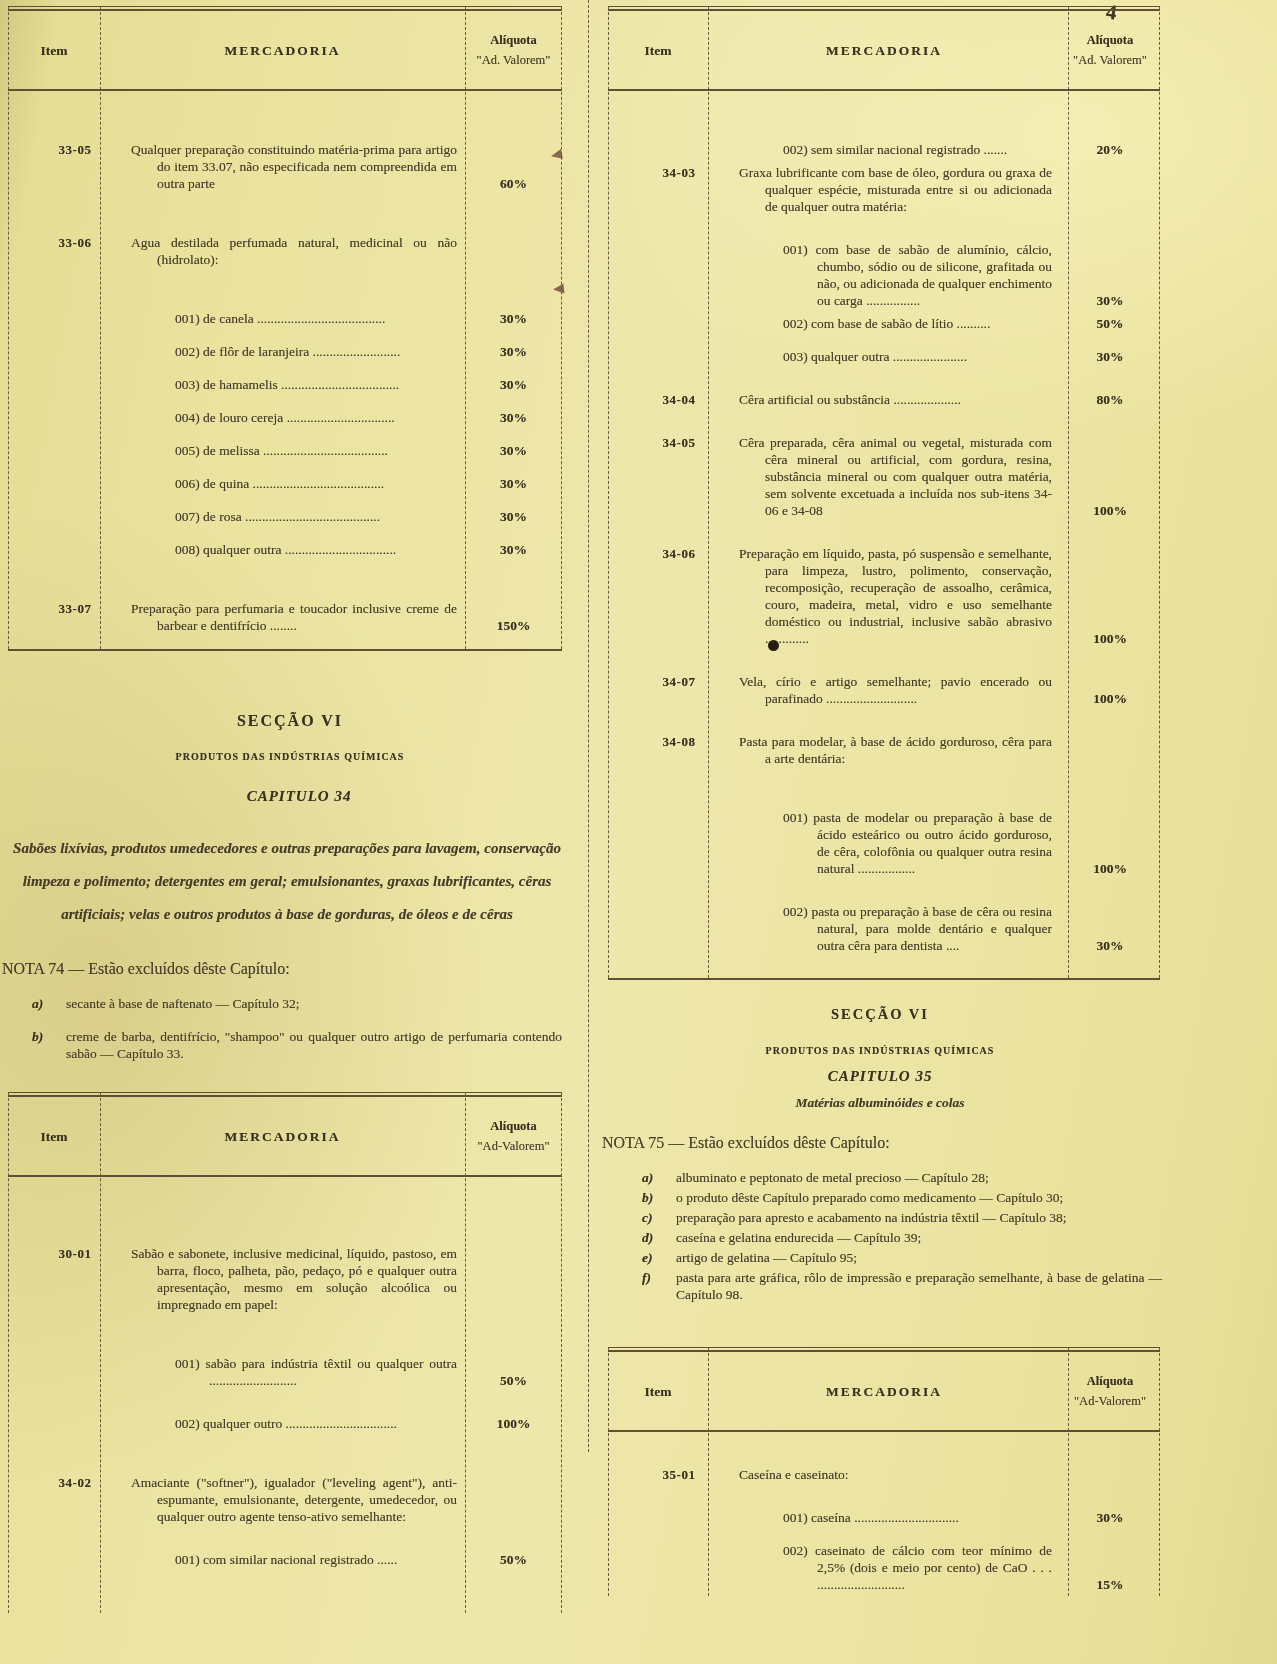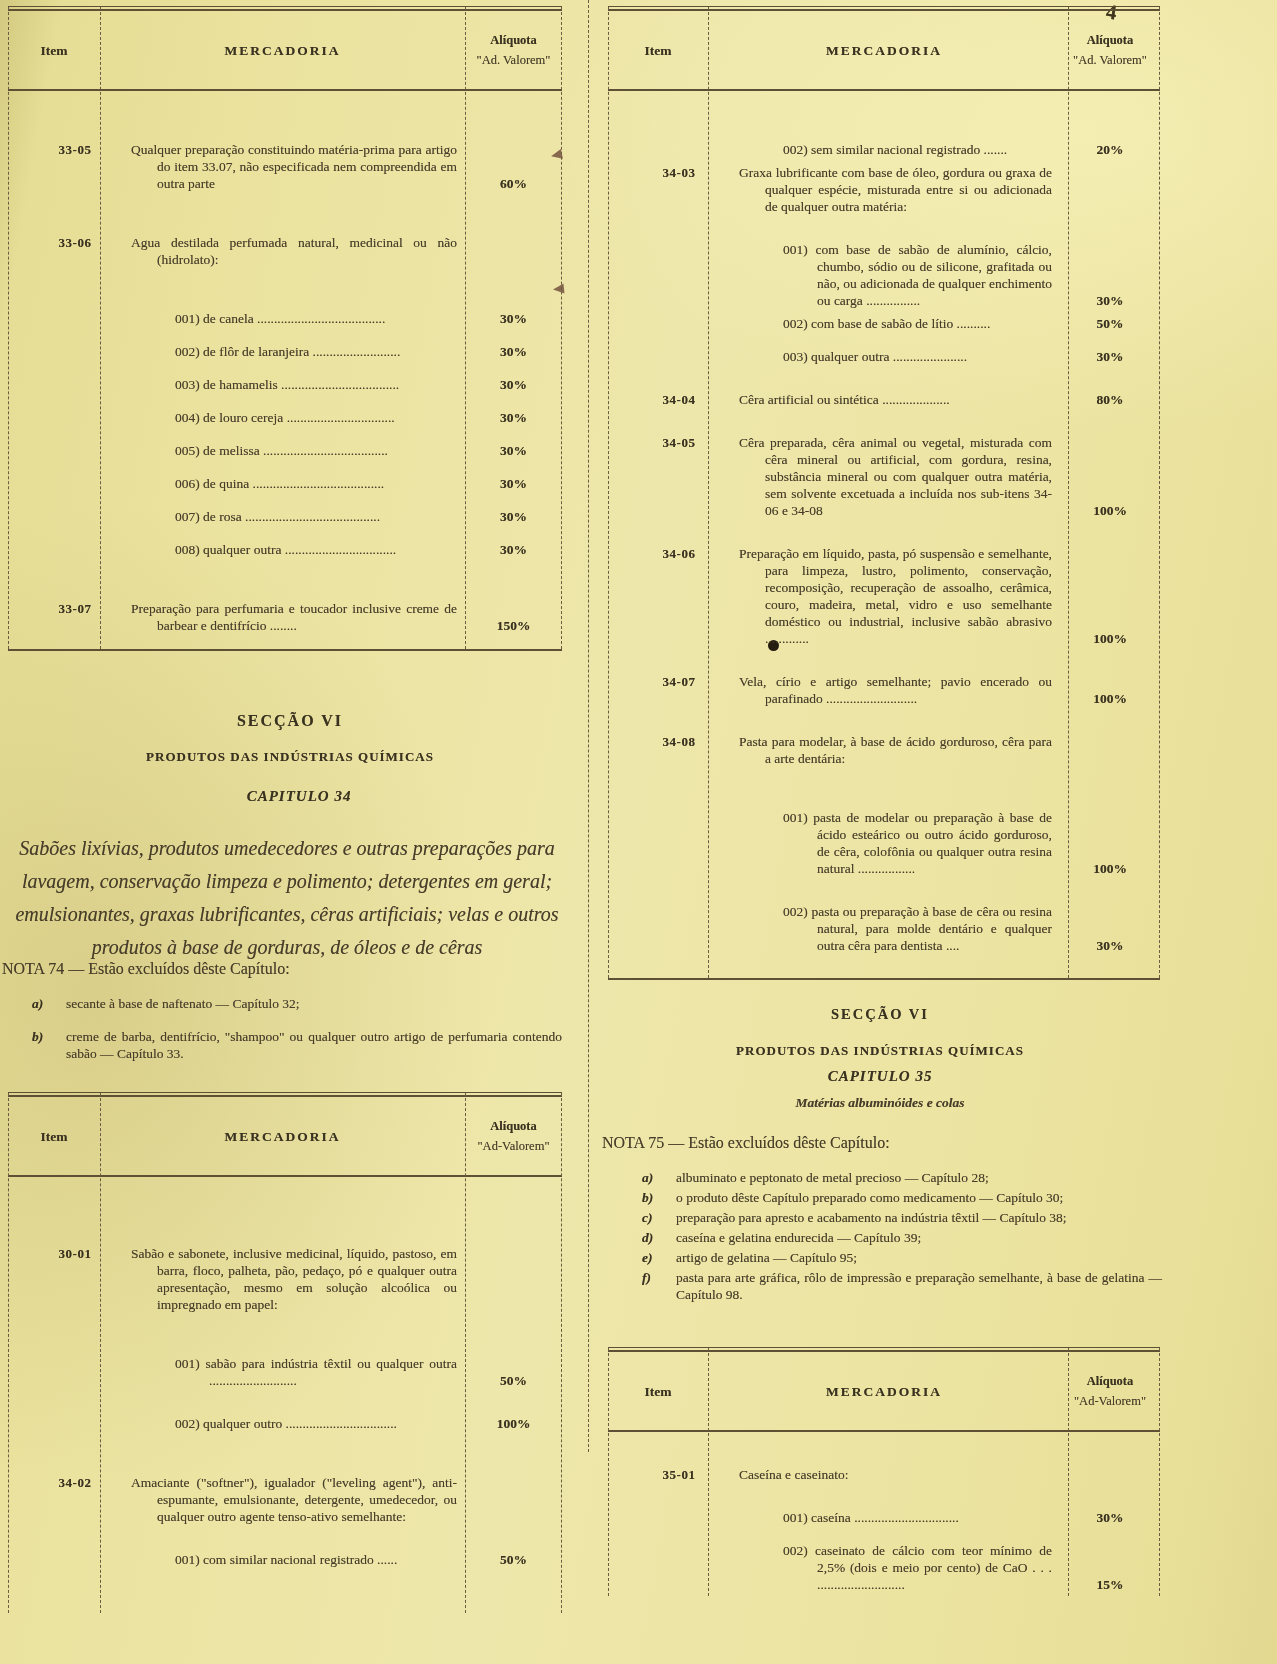--- a/index.html
+++ b/index.html
@@ -46,24 +46,24 @@
   .sp-m{margin-top:16px !important;}
   .sp-l{margin-top:26px !important;}
   .sp-xl{margin-top:42px !important;}
   .sp-xxl{margin-top:60px !important;}
   .cid{align-self:start;text-align:center;font-weight:bold;color:var(--ink-bold);font-size:13px;letter-spacing:.5px;}
   .ctext{padding:0 8px 0 36px;text-indent:-26px;text-align:justify;}
   .sub .ctext{padding-left:88px;text-indent:-34px;}
   .cpct{align-self:end;text-align:center;font-weight:bold;color:var(--ink-bold);}
   
   .sec-h1{position:absolute;width:100%;text-align:center;font-weight:bold;letter-spacing:2px;font-size:16px;color:var(--ink-bold);}
-  .sec-h2{position:absolute;width:100%;text-align:center;font-weight:bold;letter-spacing:1px;font-size:13px;color:var(--ink-bold);}
+  .sec-h2{position:absolute;width:100%;text-align:center;font-weight:bold;letter-spacing:1px;font-size:10px;color:var(--ink-bold);}
   .sec-h3{position:absolute;width:100%;text-align:center;font-weight:bold;font-style:italic;letter-spacing:1px;font-size:15px;color:var(--ink-bold);}
   .sec-h4{position:absolute;width:100%;text-align:center;font-style:italic;font-weight:bold;font-size:13.5px;}
-  .chapter-desc{position:absolute;text-align:center;font-style:italic;font-weight:400;font-size:20px;line-height:33px;}
+  .chapter-desc{position:absolute;text-align:center;font-style:italic;font-weight:700;font-size:15px;line-height:33px;}
   .nota{position:absolute;}
   .nota-title{font-size:16px;}
   .nota-list{margin-top:18px;}
   .nota-item{display:flex;margin-top:16px;}
   .col-right .nota-item{margin-top:3px;}
   .nm{flex:none;width:34px;font-style:italic;font-weight:bold;color:var(--ink-bold);}
   .nt{flex:1;text-align:justify;padding-right:6px;}
   
   .col-sep{position:absolute;left:588px;top:0;height:1452px;width:0;border-left:1px dashed var(--dash);}
   .corner-mark{position:absolute;left:1106px;top:4px;font-size:21px;font-weight:bold;color:#40351d;transform:rotate(8deg);}
@@ -256,21 +256,21 @@
             <div class="ctext">002) com base de sabão de lítio ..........</div>
             <div class="cpct">50%</div>
           </div>
           <div class="trow sub sp-m">
             <div class="cid"></div>
             <div class="ctext">003) qualquer outra ......................</div>
             <div class="cpct">30%</div>
           </div>
           <div class="trow main sp-l">
             <div class="cid">34-04</div>
-            <div class="ctext">Cêra artificial ou sintética ....................</div>
+            <div class="ctext">Cêra artificial ou substância ....................</div>
             <div class="cpct">80%</div>
           </div>
           <div class="trow main sp-l">
             <div class="cid">34-05</div>
             <div class="ctext">Cêra preparada, cêra animal ou vegetal, misturada com cêra mineral ou artificial, com gordura, resina, substância mineral ou com qualquer outra matéria, sem solvente excetuada a incluída nos sub-itens 34-06 e 34-08</div>
             <div class="cpct">100%</div>
           </div>
           <div class="trow main sp-l">
             <div class="cid">34-06</div>
             <div class="ctext">Preparação em líquido, pasta, pó suspensão e semelhante, para limpeza, lustro, polimento, conservação, recomposição, recuperação de assoalho, cerâmica, couro, madeira, metal, vidro e uso semelhante doméstico ou industrial, inclusive sabão abrasivo .............</div>

